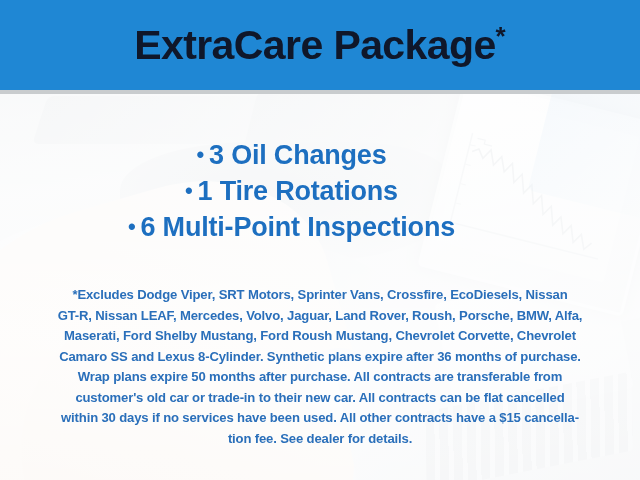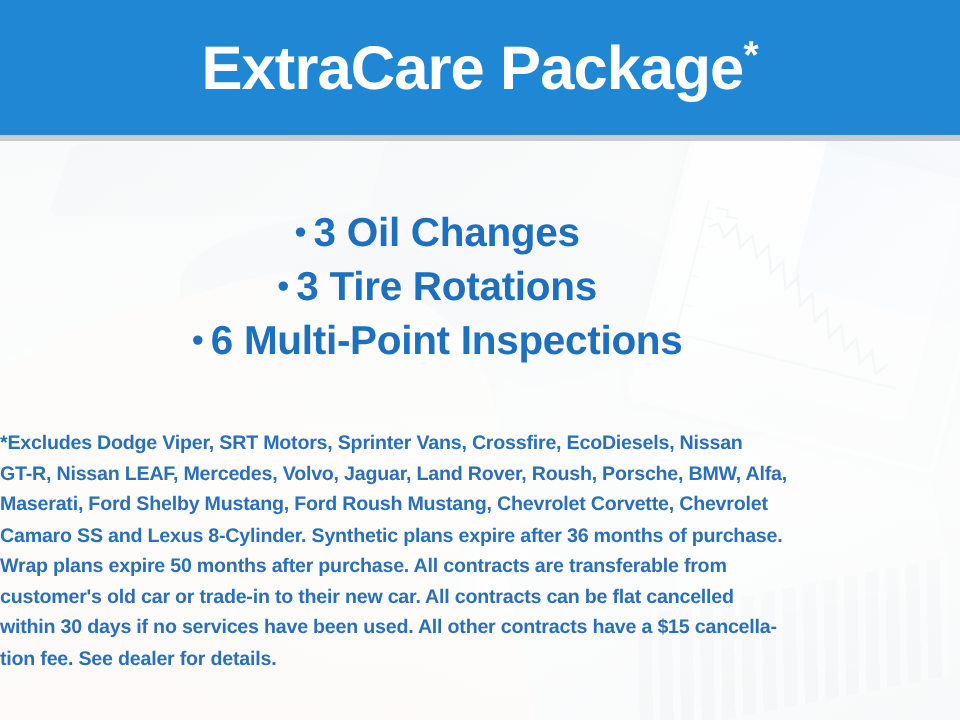--- a/index.html
+++ b/index.html
@@ -38,21 +38,21 @@
   #header-banner::after {
     content: "";
     position: absolute;
     left: 0;
     bottom: -4px;
     width: 640px;
     height: 4px;
     background: #c9ccce;
   }
   #page-title {
-    color: #ffffff;
+    color: #0f172a;
     font-size: 41px;
     font-weight: bold;
     letter-spacing: -0.6px;
     line-height: 1;
     margin: 0;
     padding: 0 0 2px 0;
     white-space: nowrap;
   }
   #page-title .title-asterisk {
     font-size: 26px;
@@ -240,21 +240,21 @@
     font-size: 22px;
     vertical-align: 2px;
     margin-right: 5px;
   }
 
   #disclaimer {
     position: absolute;
     top: 195px;
     left: 0;
     width: 640px;
-    text-align: left;
+    text-align: center;
     color: #2a6fba;
     font-size: 13.1px;
     font-weight: bold;
     line-height: 1.57;
     letter-spacing: -0.15px;
   }
   .disclaimer-line {
     white-space: nowrap;
   }
 </style>
@@ -293,21 +293,21 @@
     </svg>
     <div class="photo-shape pb-screen-glow"></div>
   </div>
 
   <div id="photo-wash"></div>
 
   <div id="content-layer">
 
     <ul id="benefits-list">
       <li class="benefit-item"><span class="benefit-bullet">•</span><span>3 Oil Changes</span></li>
-      <li class="benefit-item"><span class="benefit-bullet">•</span><span>3 Tire Rotations</span></li>
+      <li class="benefit-item"><span class="benefit-bullet">•</span><span>1 Tire Rotations</span></li>
       <li class="benefit-item"><span class="benefit-bullet">•</span><span>6 Multi-Point Inspections</span></li>
     </ul>
 
     <div id="disclaimer">
       <div class="disclaimer-line">*Excludes Dodge Viper, SRT Motors, Sprinter Vans, Crossfire, EcoDiesels, Nissan</div>
       <div class="disclaimer-line">GT-R, Nissan LEAF, Mercedes, Volvo, Jaguar, Land Rover, Roush, Porsche, BMW, Alfa,</div>
       <div class="disclaimer-line">Maserati, Ford Shelby Mustang, Ford Roush Mustang, Chevrolet Corvette, Chevrolet</div>
       <div class="disclaimer-line">Camaro SS and Lexus 8-Cylinder. Synthetic plans expire after 36 months of purchase.</div>
       <div class="disclaimer-line">Wrap plans expire 50 months after purchase. All contracts are transferable from</div>
       <div class="disclaimer-line">customer's old car or trade-in to their new car. All contracts can be flat cancelled</div>

